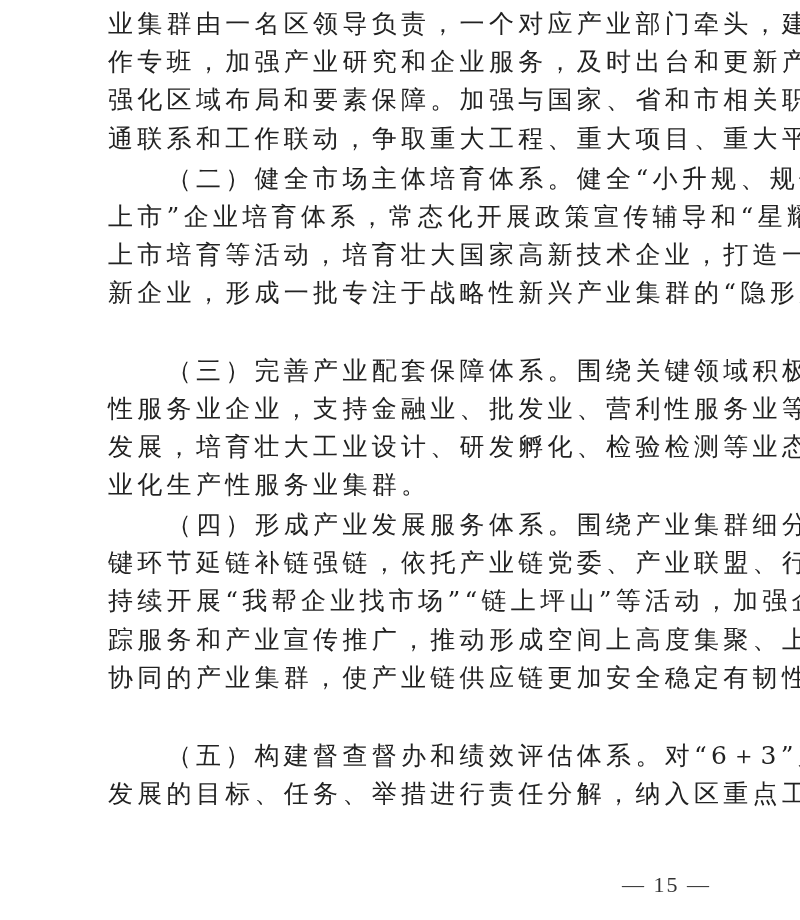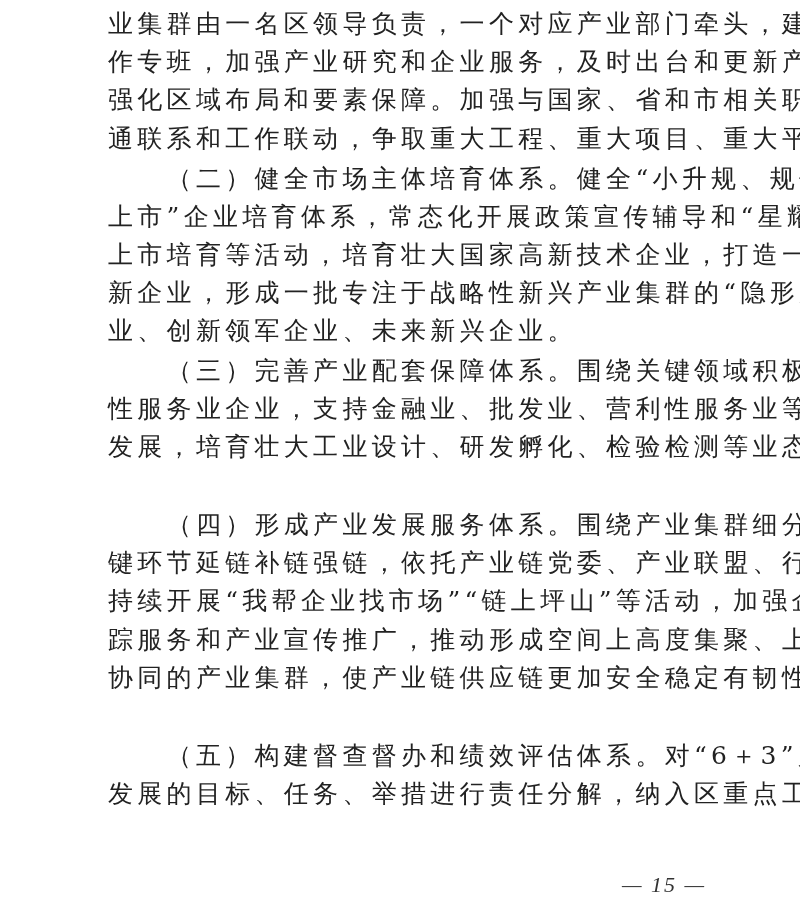--- a/index.html
+++ b/index.html
@@ -8,39 +8,39 @@
   .line {
     position: absolute; left: 108px; width: 600px;
     height: 38px; line-height: 38px;
     font-family: "DejaVu Serif", "Liberation Serif", serif;
     font-size: 25px; color: #222222; white-space: nowrap;
     letter-spacing: 4.3px;
   }
   .page-num {
     position: absolute; left: 622px; top: 872px;
     font-family: "Liberation Serif", "DejaVu Serif", serif;
-    font-size: 22px; color: #333333; letter-spacing: 2px; font-style: italic;
+    font-size: 22px; color: #333333; letter-spacing: 2px;
   }
 </style>
 </head>
 <body>
 
 <div class="page">
   <div class="line" style="top:5px">业集群由一名区领导负责，一个对应产业部门牵头，建立区级工</div>
   <div class="line" style="top:43px">作专班，加强产业研究和企业服务，及时出台和更新产业政策，</div>
   <div class="line" style="top:81px">强化区域布局和要素保障。加强与国家、省和市相关职能部门沟</div>
   <div class="line" style="top:120px">通联系和工作联动，争取重大工程、重大项目、重大平台落户。</div>
   <div class="line" style="top:160px">　　（二）健全市场主体培育体系。健全“小升规、规做精、精</div>
   <div class="line" style="top:198px">上市”企业培育体系，常态化开展政策宣传辅导和“星耀鹏城”</div>
   <div class="line" style="top:236px">上市培育等活动，培育壮大国家高新技术企业，打造一批专精特</div>
   <div class="line" style="top:274px">新企业，形成一批专注于战略性新兴产业集群的“隐形冠军”企</div>
-  <div class="line" style="top:312px">业、创新领军企业、未来新兴企业。</div>
   <div class="line" style="top:352px">　　（三）完善产业配套保障体系。围绕关键领域积极招引生产</div>
   <div class="line" style="top:390px">性服务业企业，支持金融业、批发业、营利性服务业等行业加快</div>
   <div class="line" style="top:428px">发展，培育壮大工业设计、研发孵化、检验检测等业态，形成专</div>
+  <div class="line" style="top:466px">业化生产性服务业集群。</div>
   <div class="line" style="top:506px">　　（四）形成产业发展服务体系。围绕产业集群细分领域和关</div>
   <div class="line" style="top:544px">键环节延链补链强链，依托产业链党委、产业联盟、行业协会，</div>
   <div class="line" style="top:582px">持续开展“我帮企业找市场”“链上坪山”等活动，加强企业跟</div>
   <div class="line" style="top:621px">踪服务和产业宣传推广，推动形成空间上高度集聚、上下游紧密</div>
   <div class="line" style="top:659px">协同的产业集群，使产业链供应链更加安全稳定有韧性，锻造具</div>
   <div class="line" style="top:737px">　　（五）构建督查督办和绩效评估体系。对“6＋3”产业集群</div>
   <div class="line" style="top:775px">发展的目标、任务、举措进行责任分解，纳入区重点工作督查督</div>
 
   <div class="page-num">— 15 —</div>
 </div>

